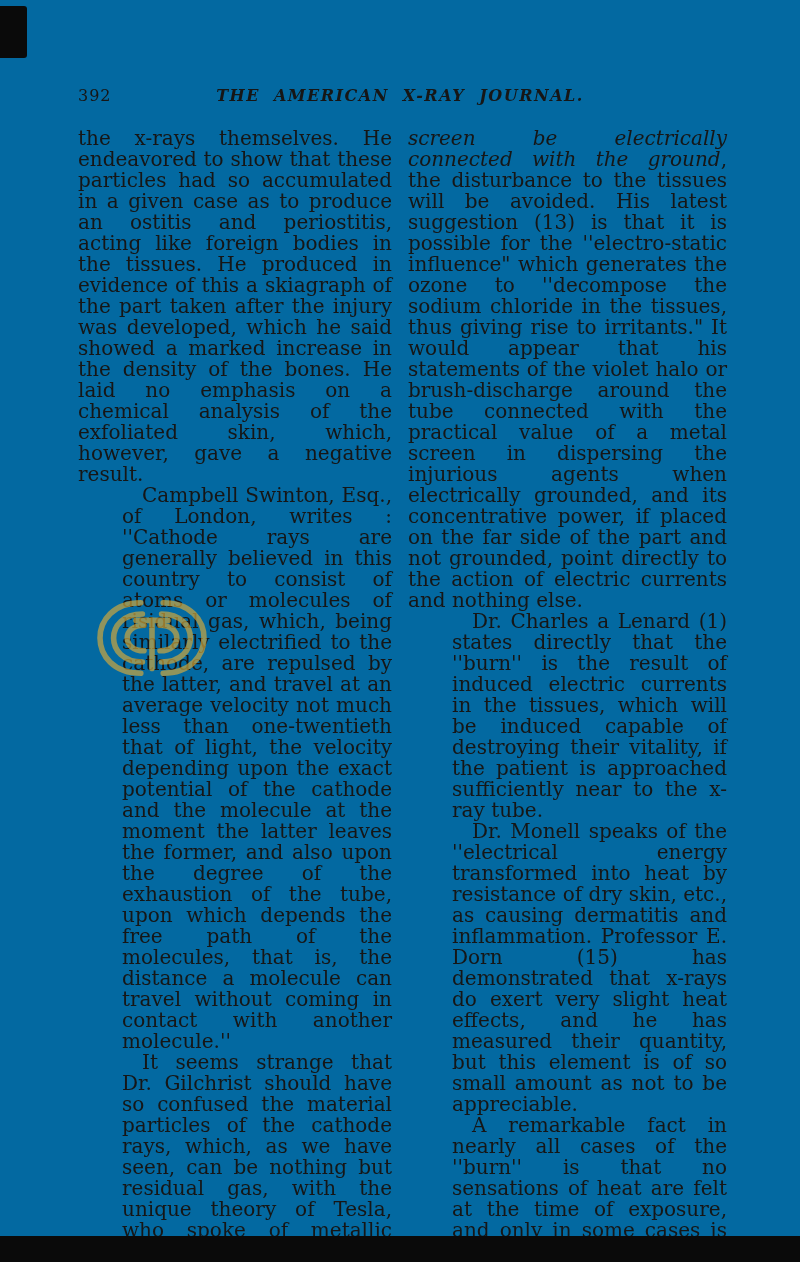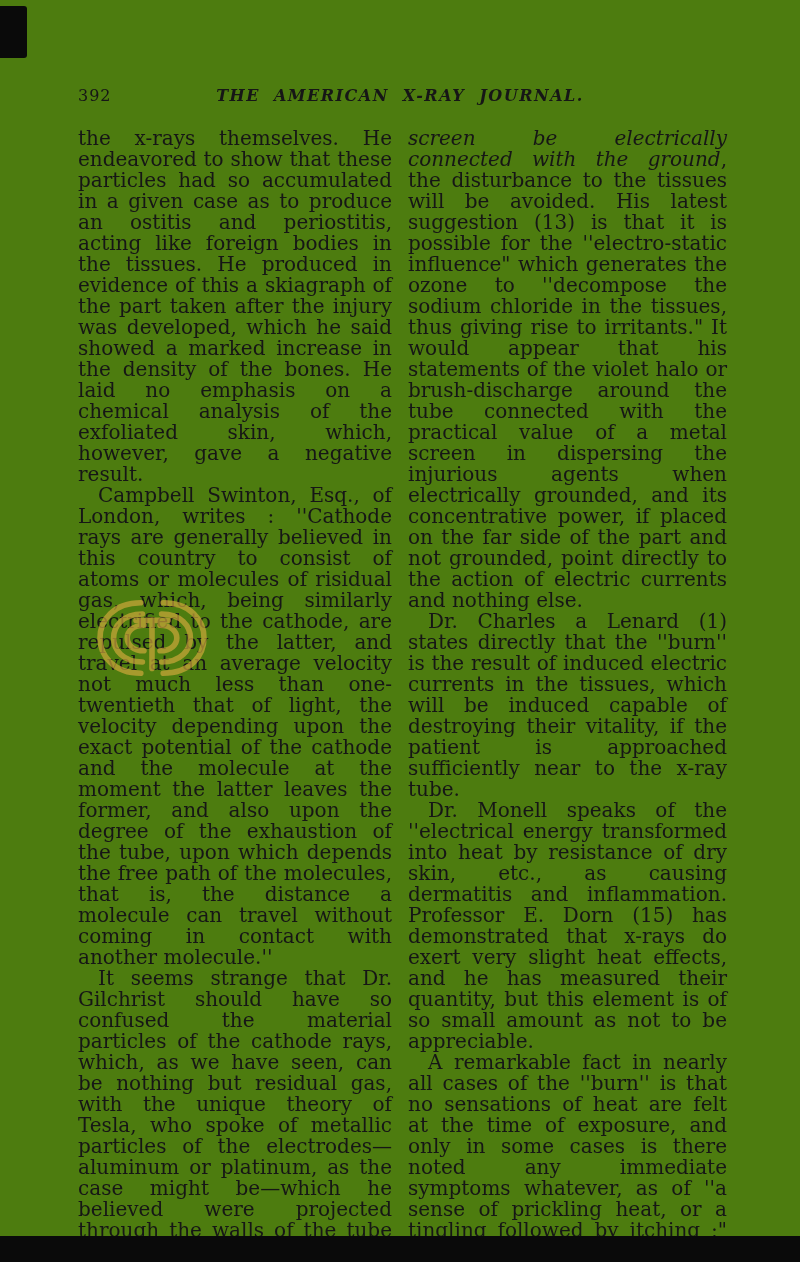--- a/index.html
+++ b/index.html
@@ -1,19 +1,19 @@
 <!DOCTYPE html>
 <html><head>
 <meta charset="utf-8">
 <style>
   html,body{margin:0;padding:0;background:#e9e8e4;}
   .page{
     position:relative;
     width:800px;height:1262px;
-    background:#4d7c0f;
+    background:#0369a1;
     overflow:hidden;
     font-family:"DejaVu Serif", serif;
     color:#161616;
   }
   .corner-mark{
     position:absolute;left:0;top:6px;width:27px;height:52px;
     background:#0a0a0a;border-radius:0 3px 3px 0;
   }
   .bottom-bar{
     position:absolute;left:0;bottom:0;width:800px;height:26px;
@@ -32,21 +32,21 @@
     font-size:16px;letter-spacing:1.5px;word-spacing:7px;
   }
   .col{
     position:absolute;top:128px;
     text-align:justify;
     font-size:20px;line-height:21px;
   }
   .col-left{left:78px;width:314px;}
   .col-right{left:408px;width:319px;}
   .para{margin:0;}
-  .para.indent{text-indent:20px;}
+  .para.indent{text-indent:20px;margin-left:44px;}
   .it{font-style:italic;}
   
   .watermark{
     position:absolute;left:72px;top:588px;width:676px;height:92px;
     display:flex;align-items:flex-end;
     pointer-events:none;
     opacity:.85;
   }
   .wm-logo{flex:0 0 auto;margin-right:10px;}
   .wm-word{

